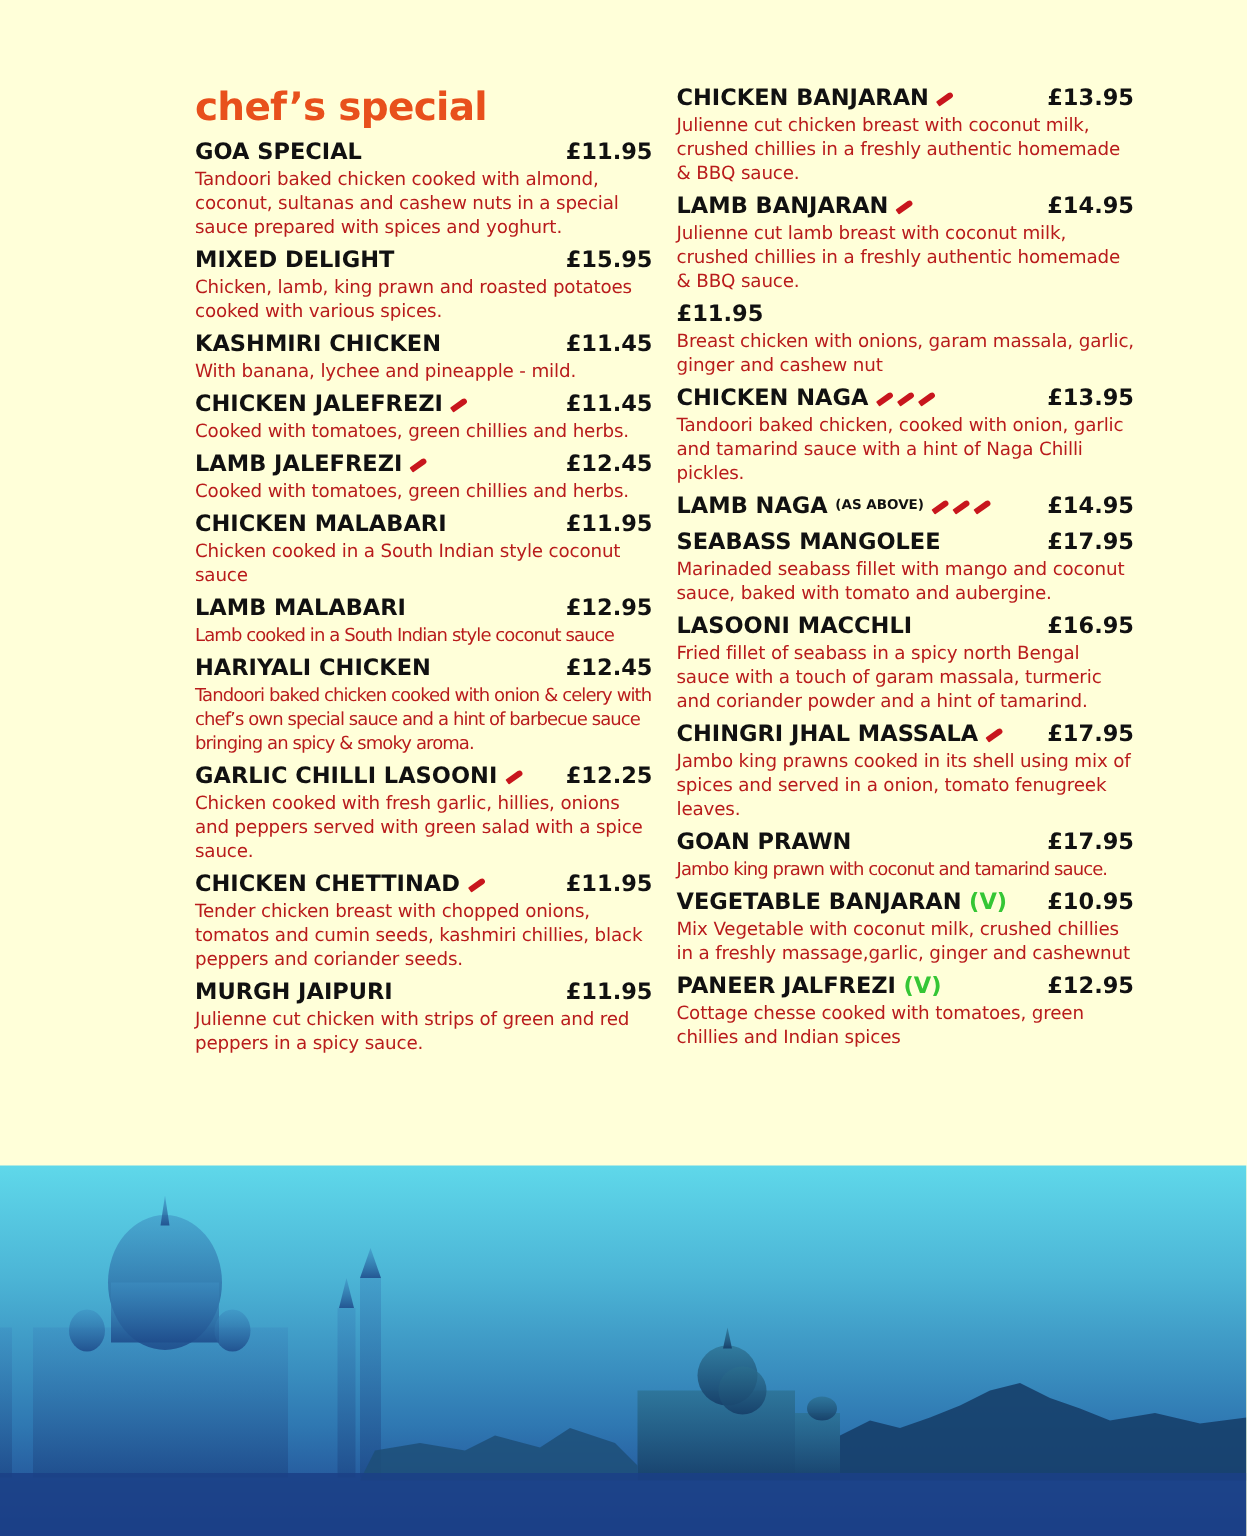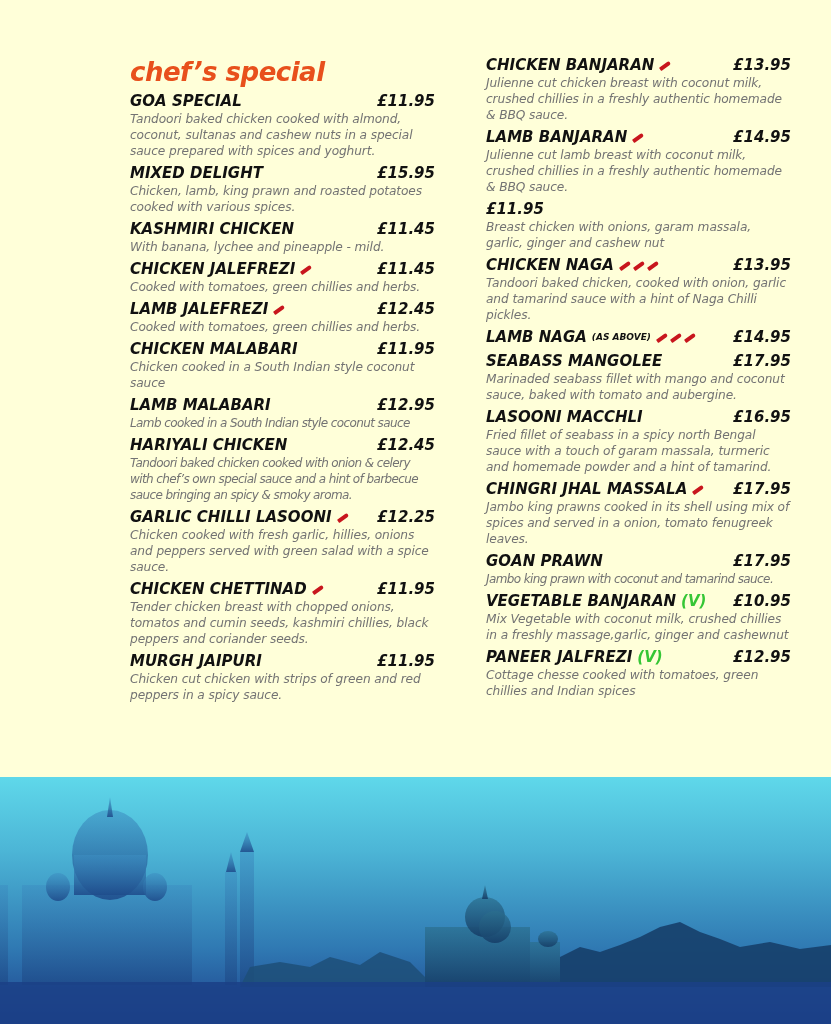--- a/index.html
+++ b/index.html
@@ -3,25 +3,25 @@
 <meta charset="utf-8">
 <style>
   * { margin: 0; padding: 0; box-sizing: border-box; }
   html, body { width: 831px; height: 1024px; overflow: hidden; }
   body {
     background: #FFFFD9;
     font-family: "DejaVu Sans", sans-serif;
     color: #1a1a1a;
     position: relative;
   }
-  .page { position: relative; width: 831px; height: 723px; font-style: italic; }
+  .page { position: relative; width: 831px; height: 723px; }
 
   .col { position: absolute; top: 0; width: 305px; }
   .col-left { left: 130px; top: 56px; }
-  .col-right { left: 486px; top: 56px; }
+  .col-right { left: 451px; top: 56px; }
 
   .title {
     font-family: "DejaVu Sans", sans-serif;
     font-weight: bold;
     color: #E8501C;
     font-size: 26px;
     letter-spacing: -0.5px;
     line-height: 32px;
     margin-bottom: 4px;
   }
@@ -37,21 +37,21 @@
     color: #111;
     white-space: nowrap;
   }
   .item-name { display: inline-flex; align-items: center; gap: 5px; }
   .item-price { font-weight: bold; }
   .note { font-size: 9px; font-weight: bold; }
   .veg { color: #35C635; font-weight: bold; }
   .desc {
     font-size: 12.2px;
     line-height: 16px;
-    color: #737373;
+    color: #b91c1c;
     letter-spacing: -0.1px;
   }
   .desc.tight { letter-spacing: -0.6px; font-size: 12px; }
 
   .chillies { display: inline-flex; gap: 2px; align-items: center; }
   .chilli {
     display: inline-block;
     width: 12px; height: 4px;
     background: #C8161D;
     border-radius: 2px 6px 6px 2px;
@@ -177,21 +177,21 @@
           </div>
           <div class="desc">Tender chicken breast with chopped onions, tomatos and cumin seeds, kashmiri chillies, black peppers and coriander seeds.</div>
         </div>
         <div class="item">
           <div class="item-head">
             <span class="item-name">
               <span>MURGH JAIPURI</span>
             </span>
             <span class="item-price">£11.95</span>
           </div>
-          <div class="desc">Chicken cut chicken with strips of green and red peppers in a spicy sauce.</div>
+          <div class="desc">Julienne cut chicken with strips of green and red peppers in a spicy sauce.</div>
         </div>
       </div>
   </div>
 
   <div class="col col-right">
     <div id="right-items">
         <div class="item">
           <div class="item-head">
             <span class="item-name">
               <span>CHICKEN BANJARAN</span>
@@ -258,21 +258,21 @@
           </div>
           <div class="desc">Marinaded seabass fillet with mango and coconut sauce, baked with tomato and aubergine.</div>
         </div>
         <div class="item">
           <div class="item-head">
             <span class="item-name">
               <span>LASOONI MACCHLI</span>
             </span>
             <span class="item-price">£16.95</span>
           </div>
-          <div class="desc">Fried fillet of seabass in a spicy north Bengal sauce with a touch of garam massala, turmeric and homemade powder and a hint of tamarind.</div>
+          <div class="desc">Fried fillet of seabass in a spicy north Bengal sauce with a touch of garam massala, turmeric and coriander powder and a hint of tamarind.</div>
         </div>
         <div class="item">
           <div class="item-head">
             <span class="item-name">
               <span>CHINGRI JHAL MASSALA</span>
               <span class="chillies">
                 <span class="chilli"></span>
               </span>
             </span>
             <span class="item-price">£17.95</span>

